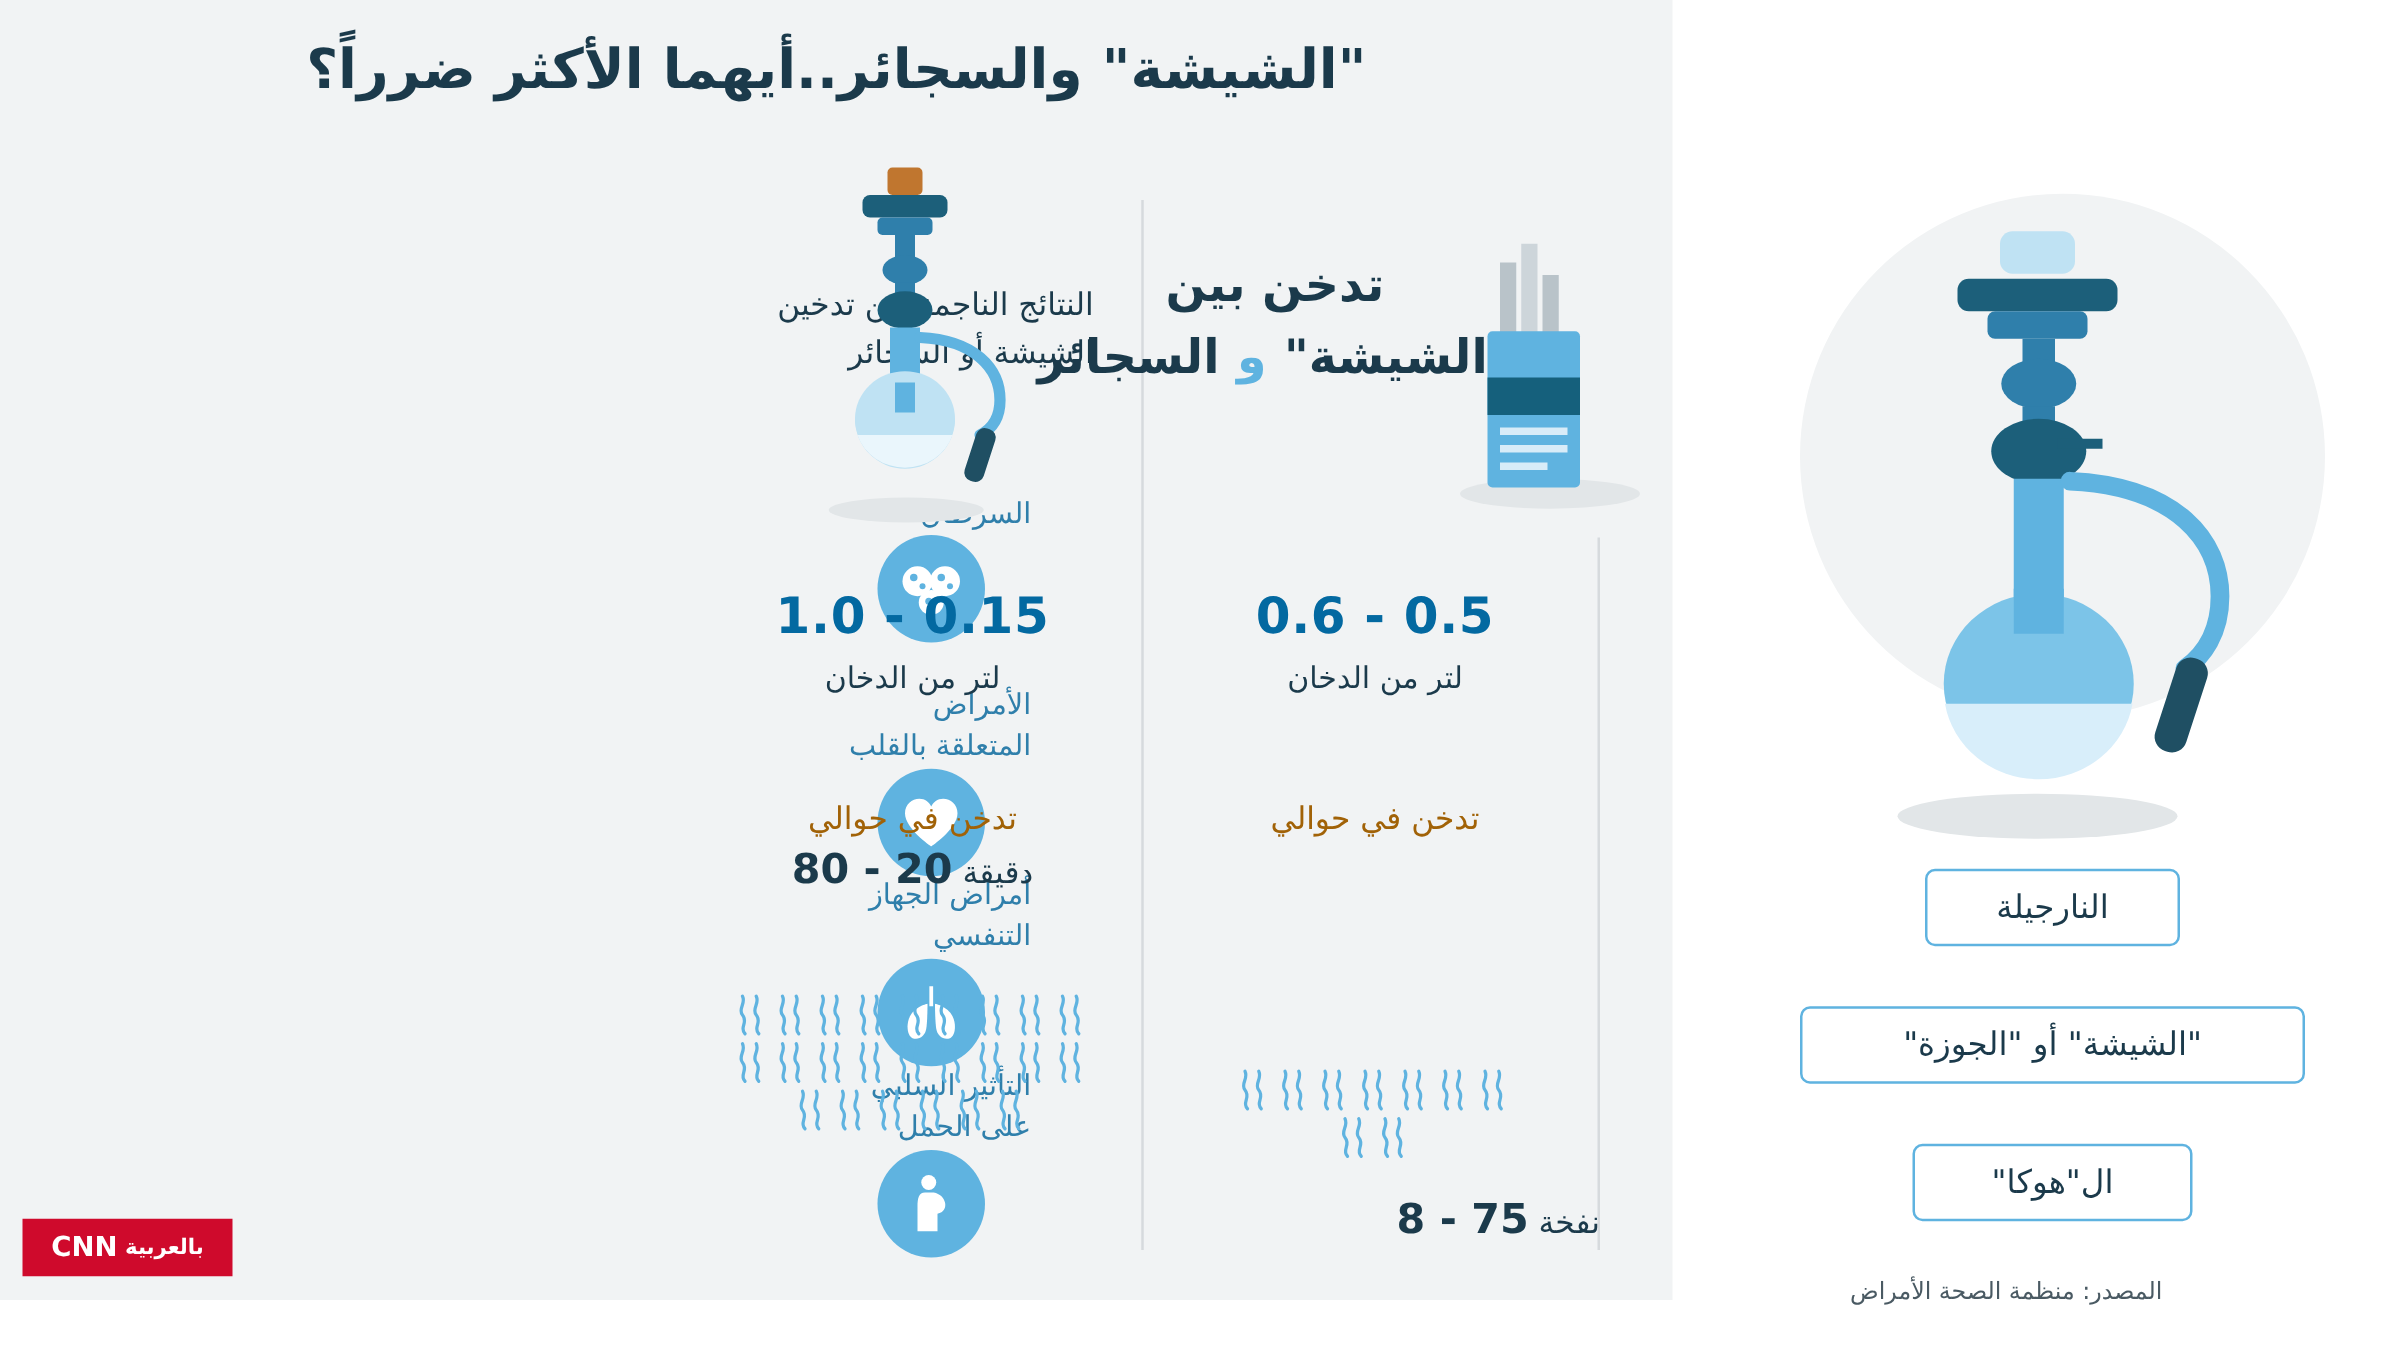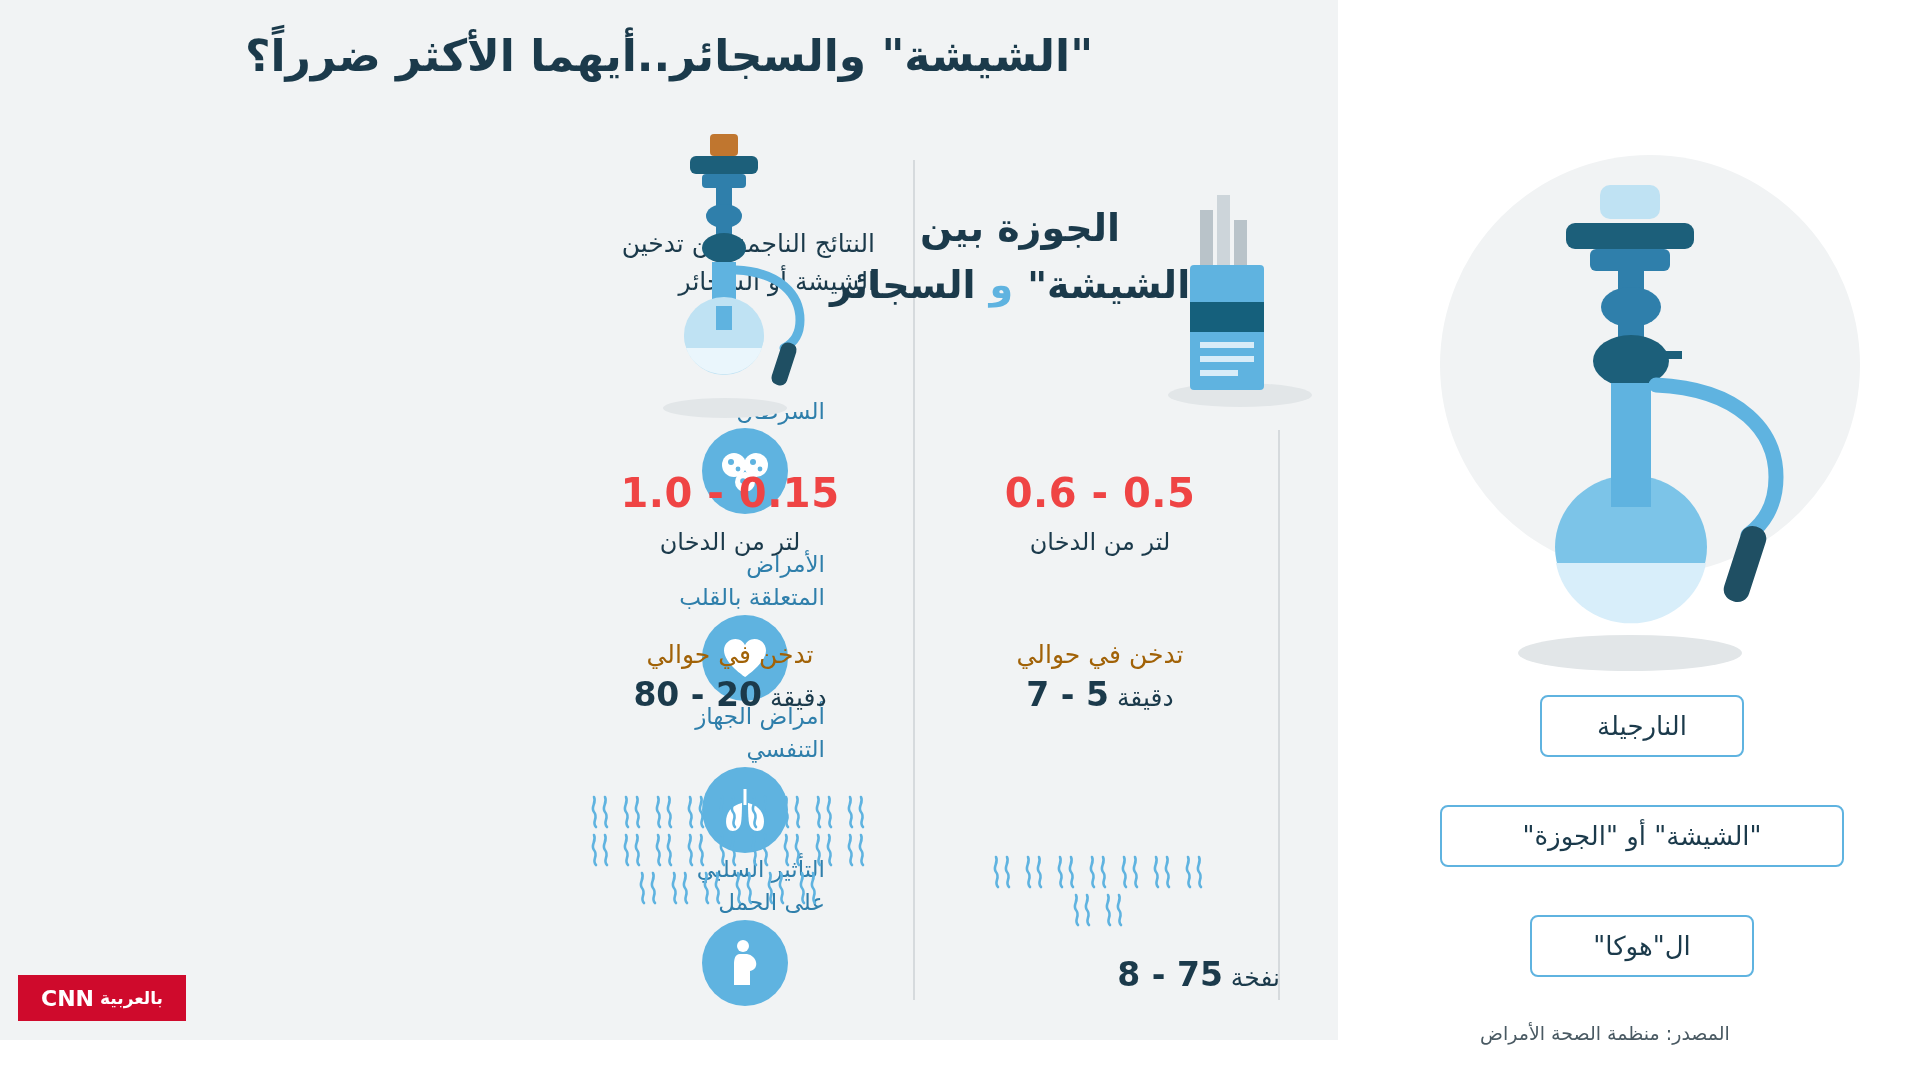--- a/index.html
+++ b/index.html
@@ -48,21 +48,21 @@
   .circ{
     width:86px;height:86px;border-radius:50%;
     background:#5fb3e0;flex:none;
     display:flex;align-items:center;justify-content:center;
   }
   .circ svg{display:block;}
 
   
   .colblock{position:absolute;text-align:center;direction:rtl;}
   .big-num{
-    font-size:40px;font-weight:bold;color:#ef4444;letter-spacing:0.5px;
+    font-size:40px;font-weight:bold;color:#0369a1;letter-spacing:0.5px;
   }
   .sub-lbl{
     font-size:24px;color:#1b3a4b;margin-top:12px;
   }
   .time-lbl{
     font-size:25px;color:#a16207;margin-bottom:6px;
   }
   .time-val{
     font-size:25px;color:#1b3a4b;
   }
@@ -159,21 +159,21 @@
     <div class="result-label">التأثير السلبي على الحمل</div>
     <div class="circ">
       <svg width="34" height="48" viewBox="0 0 34 48">
         <circle cx="15" cy="7" r="6" fill="#fff"></circle>
         <path d="M12 15 C7 15 6 20 6 26 L6 46 L22 46 L22 32 C27 31 29 27 28 23 C27 19 24 16 19 15 Z" fill="#fff"></path>
       </svg>
     </div>
   </div>
 
   <div class="diff-head">
-    <div>الجوزة بين</div>
+    <div>تدخن بين</div>
     <div style="display:flex;justify-content:center;gap:14px;align-items:baseline;">
       <span>"الشيشة"</span>
       <span class="amp">و</span>
       <span>السجائر</span>
     </div>
   </div>
 
   <div style="position:absolute;right:600px;top:190px;">
     <svg width="160" height="220" viewBox="0 0 160 220">
       <ellipse cx="80" cy="205" rx="72" ry="12" fill="#e2e6e8"></ellipse>
@@ -209,24 +209,20 @@
     </svg>
   </div>
 
   <div class="colblock" style="right:640px;top:470px;width:360px;">
     <div class="big-num">0.5 - 0.6</div>
     <div class="sub-lbl">لتر من الدخان</div>
   </div>
 
   <div class="colblock" style="right:640px;top:640px;width:360px;">
     <div class="time-lbl">تدخن في حوالي</div>
-    <div class="time-val">
-      <span>دقيقة</span>
-      <b>5 - 7</b>
-    </div>
   </div>
 
   <div style="position:absolute;right:640px;top:855px;width:360px;">
     <div class="smoke-grid" id="cig-smoke" style="width:230px;margin:0 auto;">
         <span><svg width="26" height="34" viewBox="0 0 26 34">
             <path d="M7 32 C2 27 10 23 5 17 C1 12 8 8 5 2" stroke="#5fb3e0" stroke-width="2.6" fill="none" stroke-linecap="round"></path>
             <path d="M18 32 C13 27 21 23 16 17 C12 12 19 8 16 2" stroke="#5fb3e0" stroke-width="2.6" fill="none" stroke-linecap="round"></path>
           </svg></span>
         <span><svg width="26" height="34" viewBox="0 0 26 34">
             <path d="M7 32 C2 27 10 23 5 17 C1 12 8 8 5 2" stroke="#5fb3e0" stroke-width="2.6" fill="none" stroke-linecap="round"></path>

